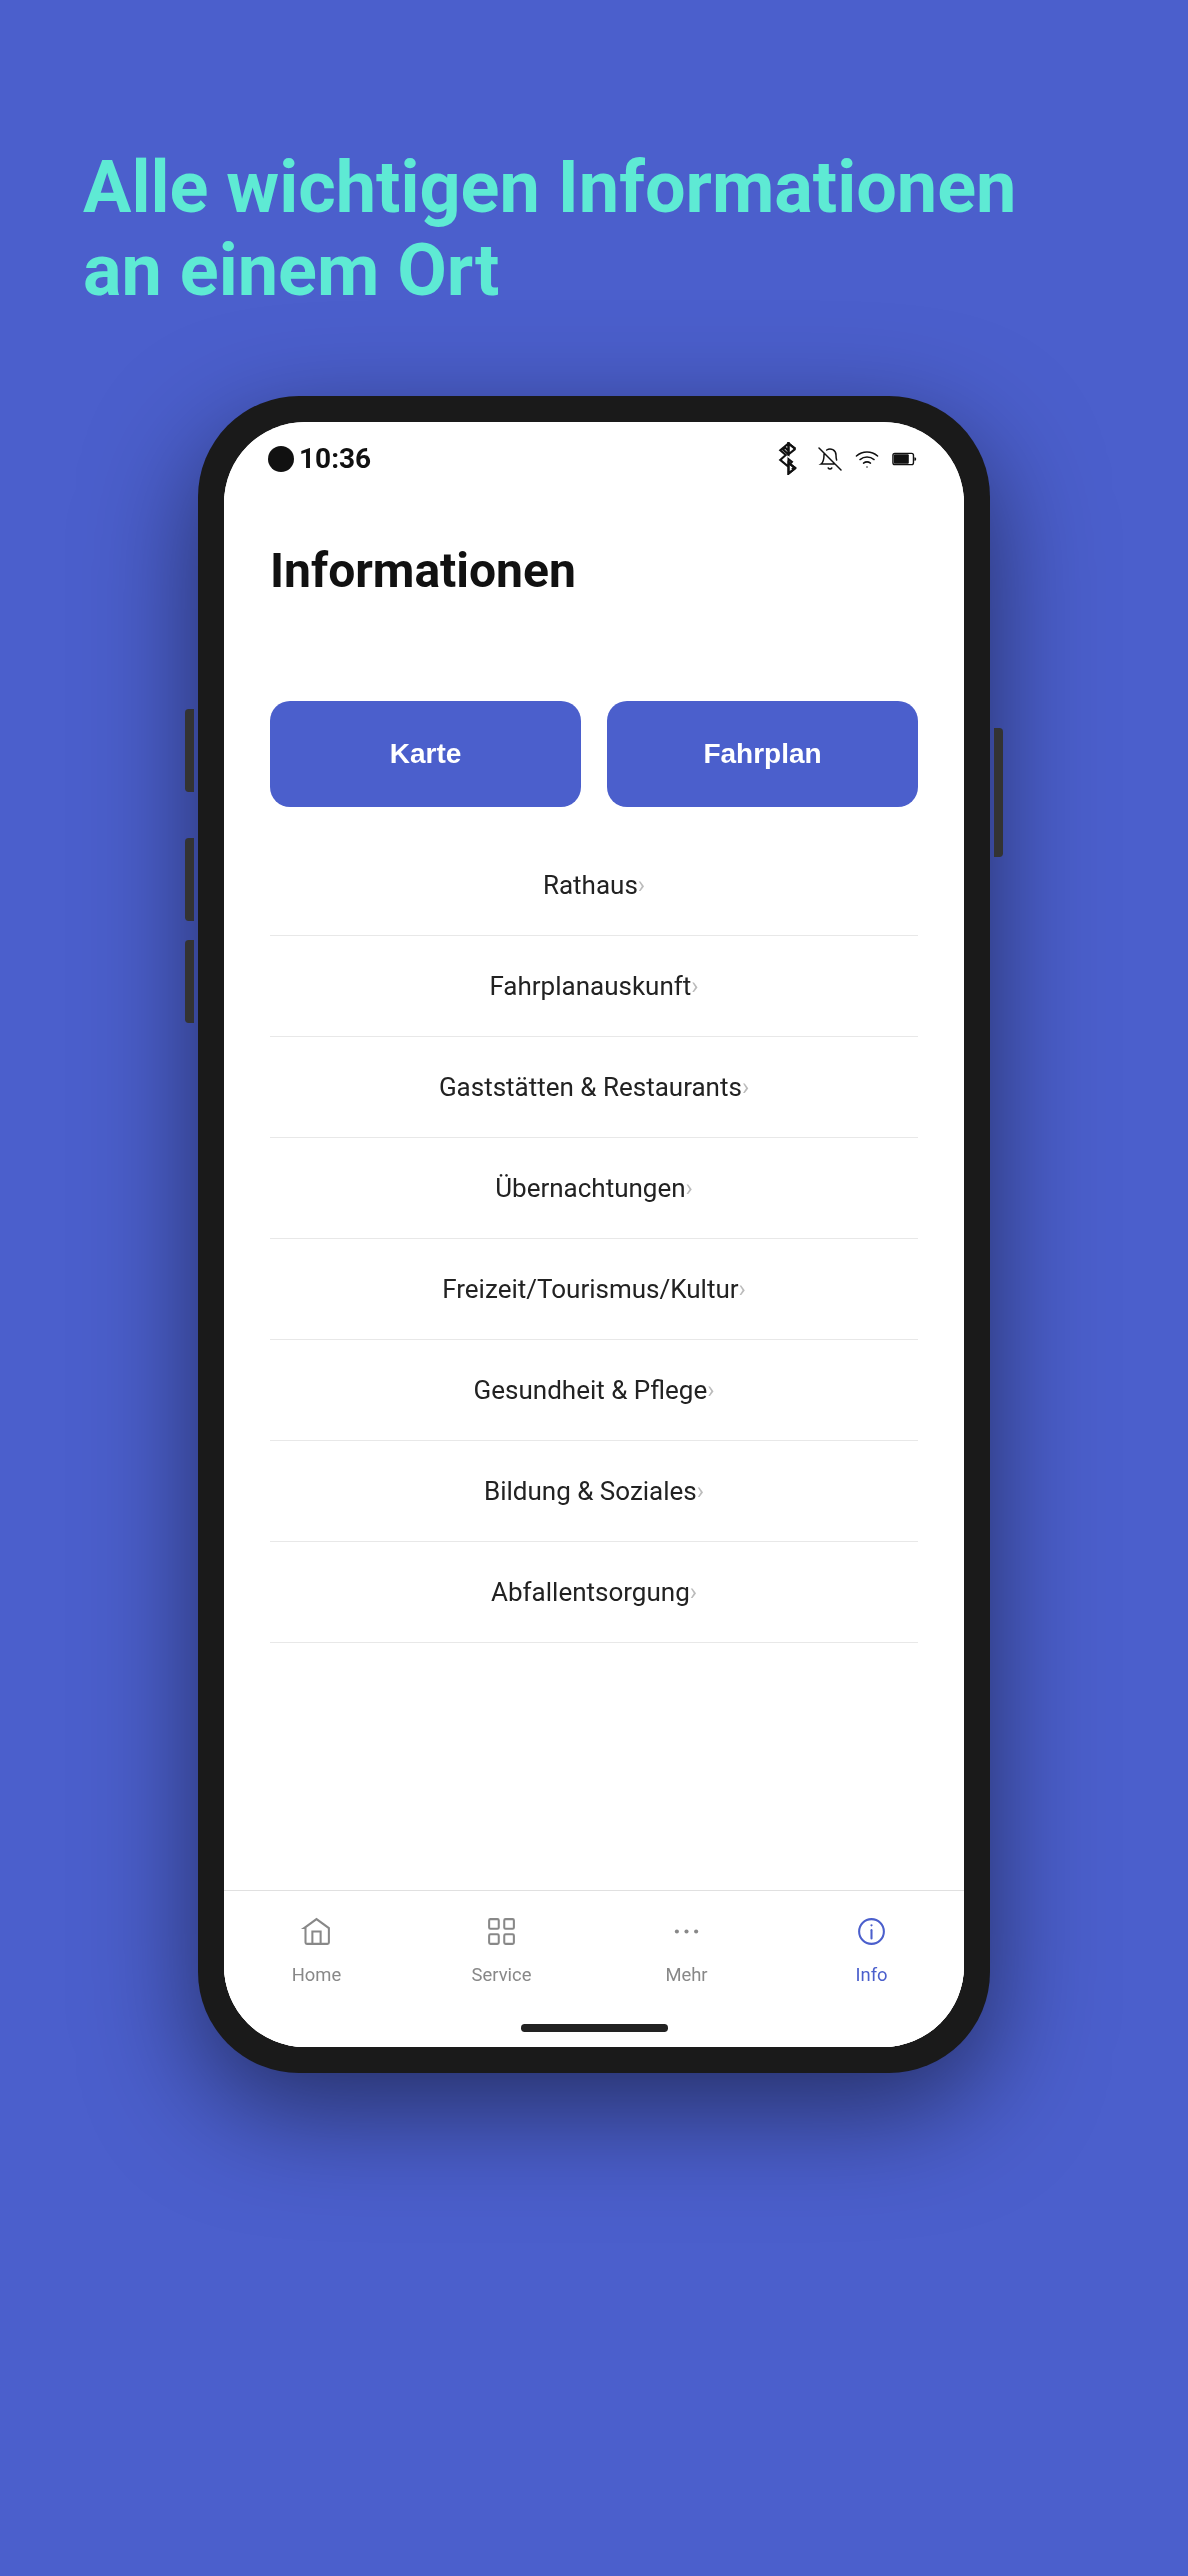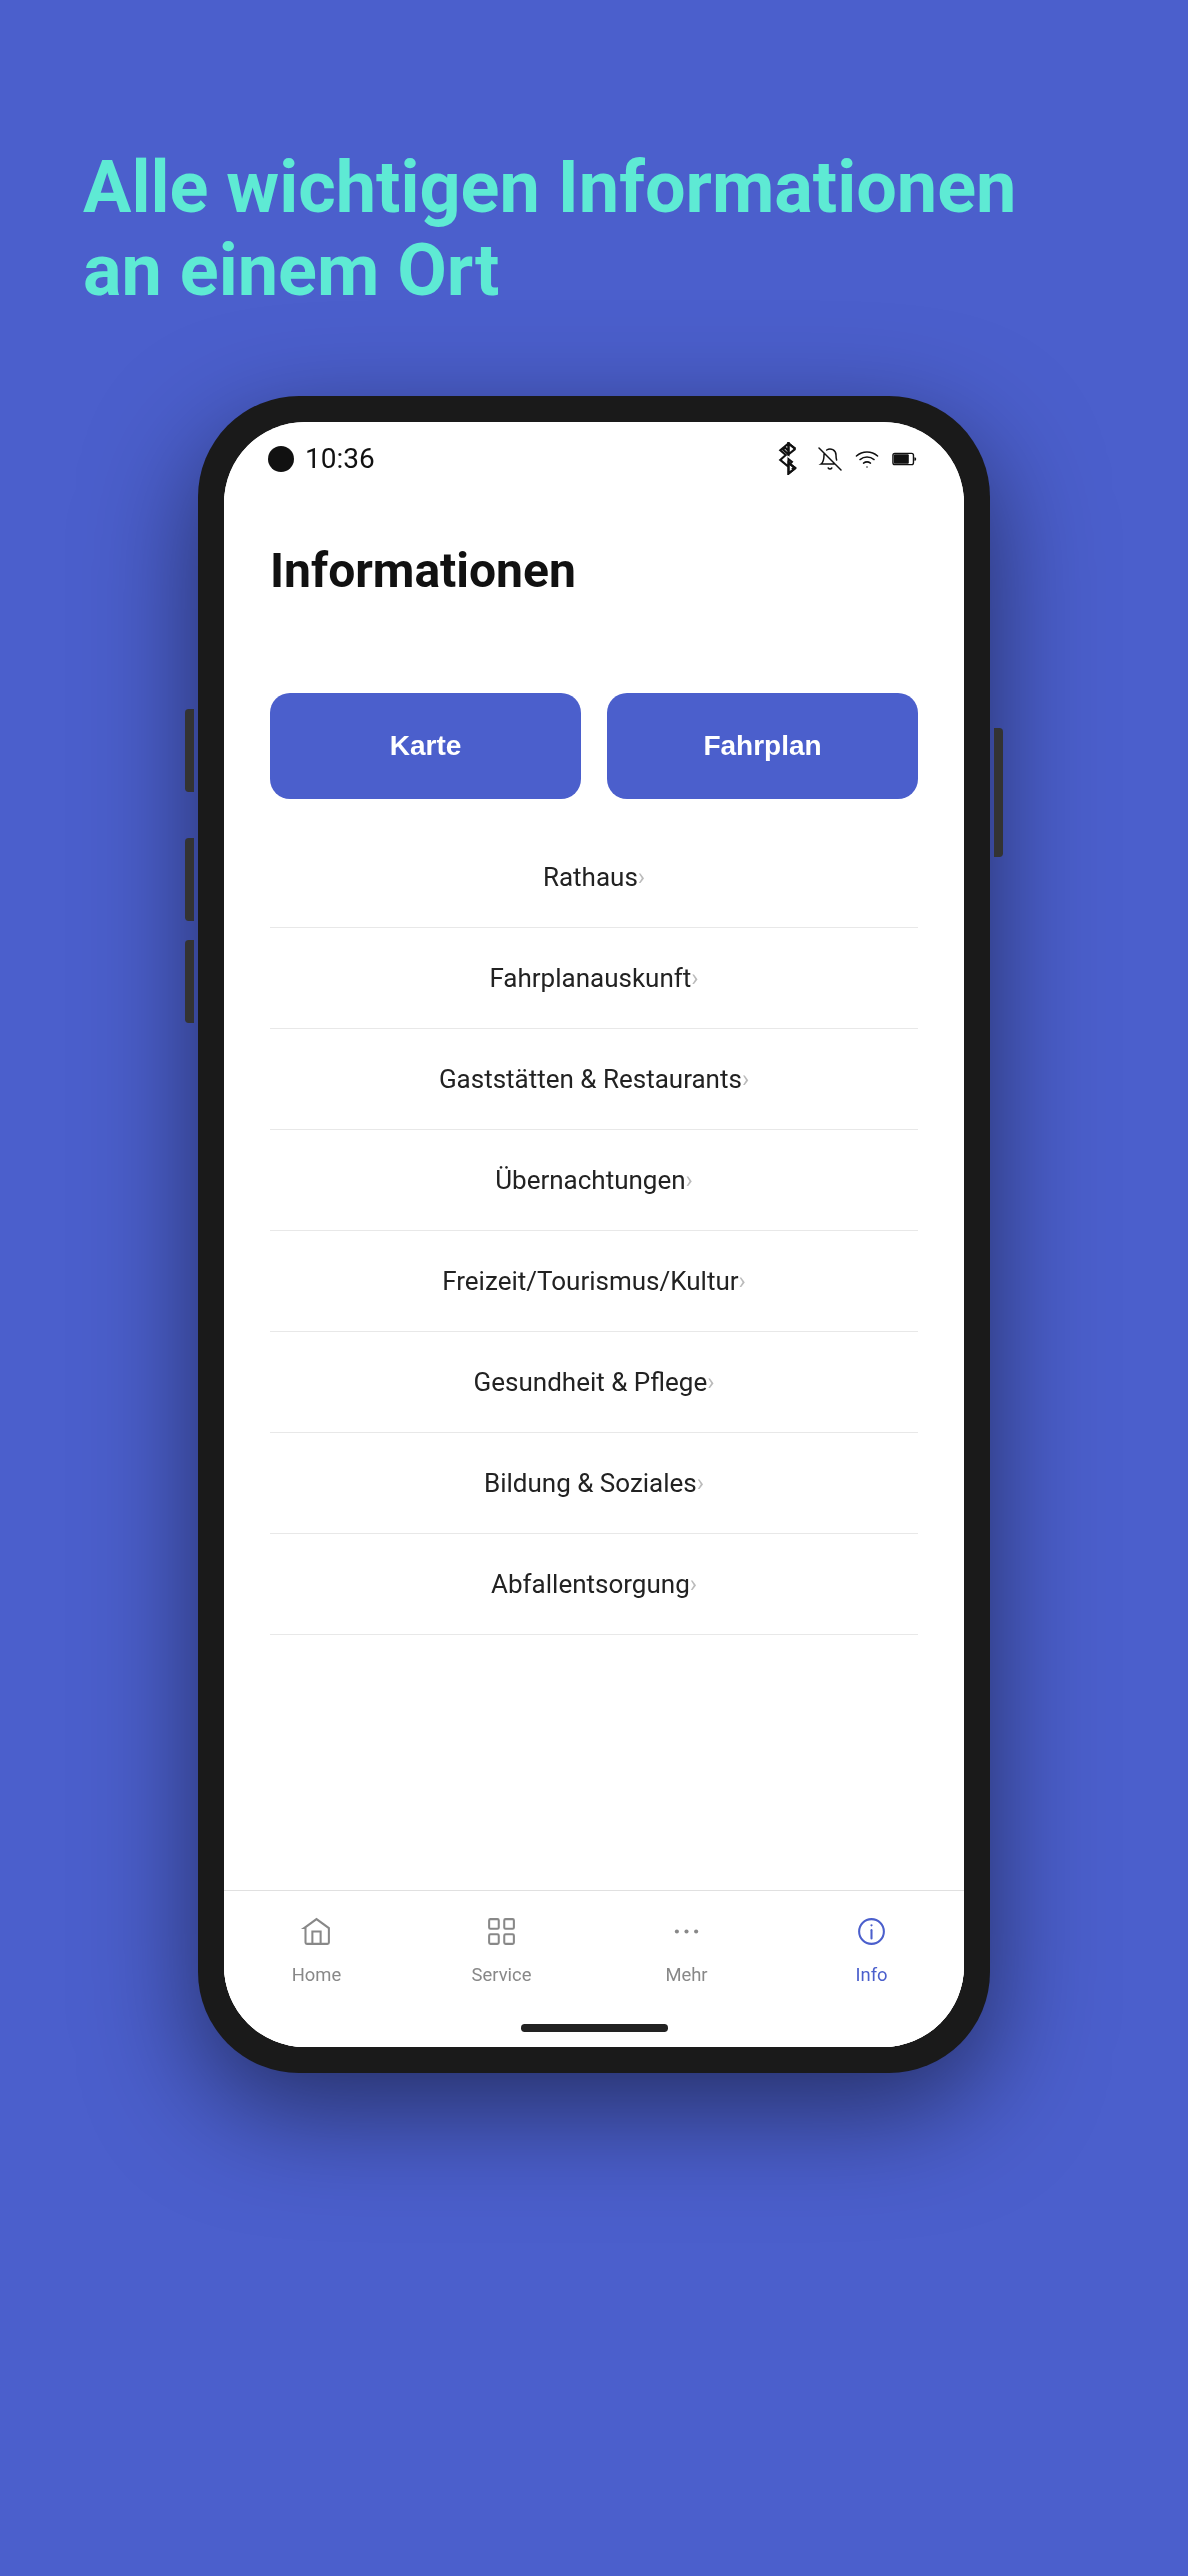--- a/index.html
+++ b/index.html
@@ -106,25 +106,25 @@
       height: 74px;
       display: flex;
       align-items: center;
       justify-content: space-between;
       padding: 0 44px;
       flex-shrink: 0;
     }
 
     .status-time {
       font-size: 28px;
-      font-weight: 400;
+      font-weight: 700;
       color: #111;
       display: flex;
       align-items: center;
-      gap: 11px;
+      gap: 5px;
     }
 
     .camera-dot {
       width: 26px;
       height: 26px;
       background: #111;
       border-radius: 50%;
     }
 
     .status-icons {
@@ -143,21 +143,21 @@
 
     .app-header {
       padding: 46px 46px 18.4px 46px;
       background: white;
     }
 
     .app-title {
       font-size: 48px;
       font-weight: 700;
       color: #111;
-      margin-bottom: 9px;
+      margin-bottom: 17px;
     }
 
     .app-subtitle {
       font-size: 24px;
       color: #888;
       line-height: 1.4;
     }
 
     .quick-buttons {
       display: flex;

